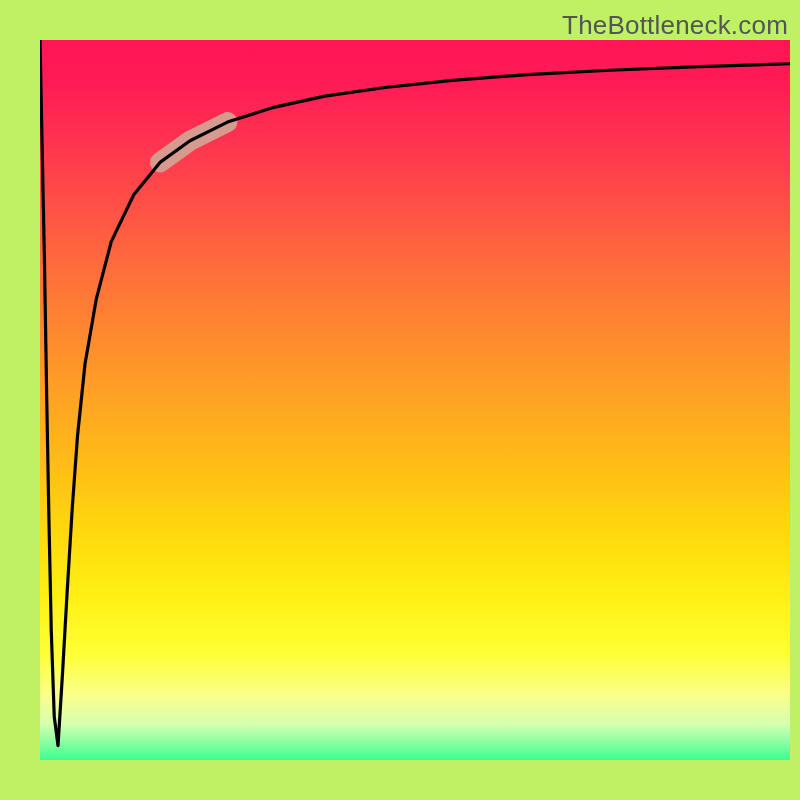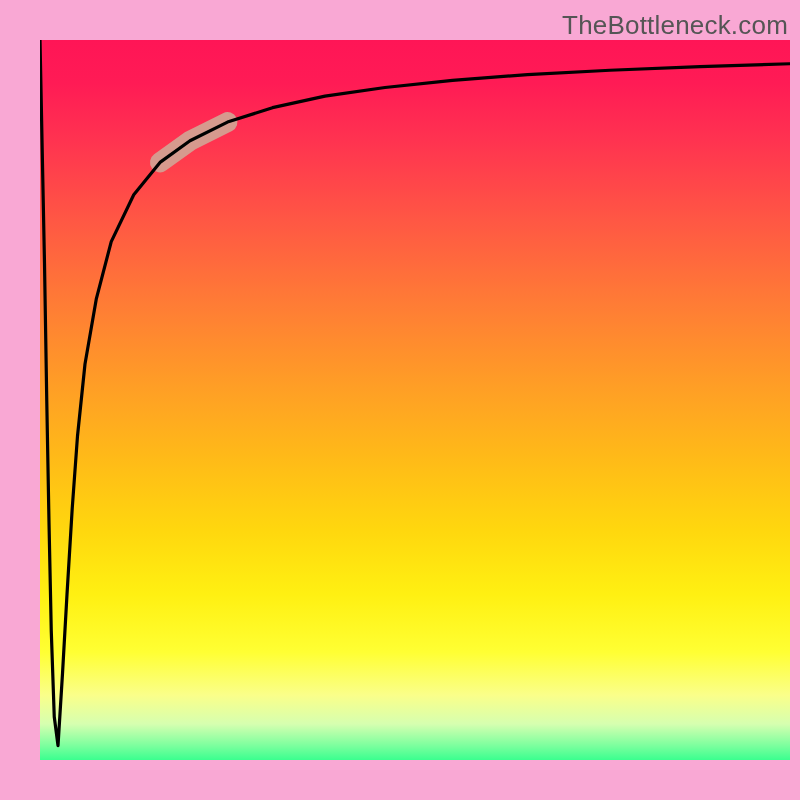--- a/index.html
+++ b/index.html
@@ -8,21 +8,21 @@
     width: 800px;
     height: 800px;
     background: #000;
     font-family: Arial, Helvetica, sans-serif;
     overflow: hidden;
   }
   .frame {
     position: relative;
     width: 800px;
     height: 800px;
-    background: #f9a8d4;
+    background: #bef264;
   }
   .plot-area {
     position: absolute;
     left: 40px;
     top: 40px;
     width: 750px;
     height: 720px;
     background: linear-gradient(to bottom,
       #ff1556 0%,
       #ff1b55 6%,

